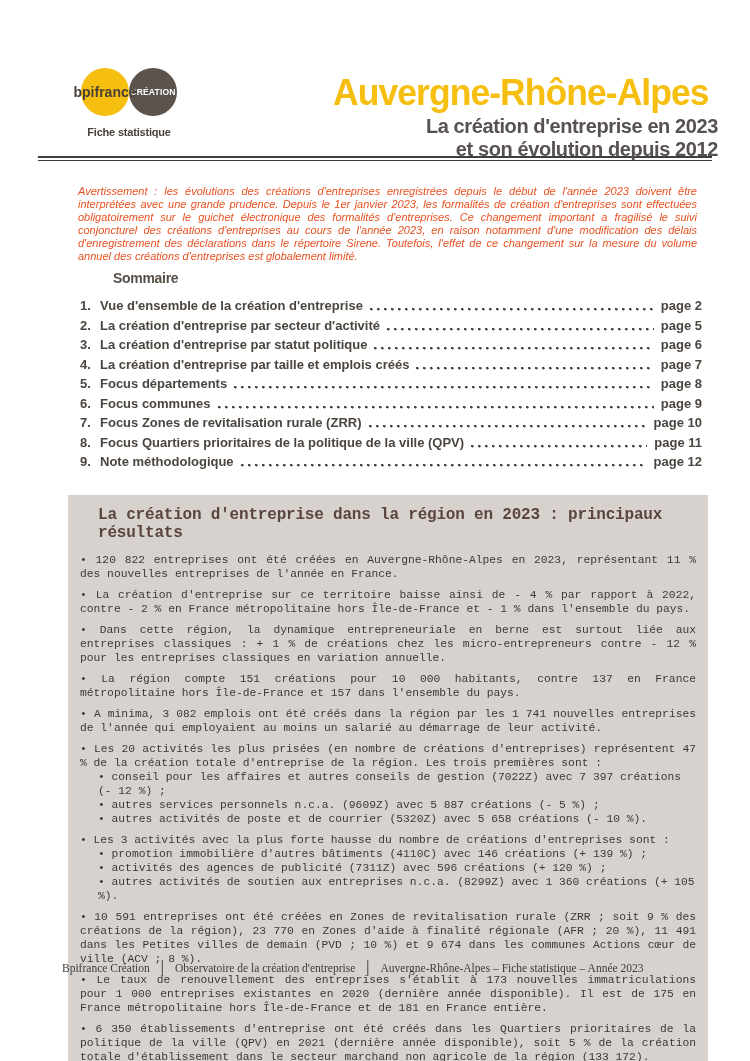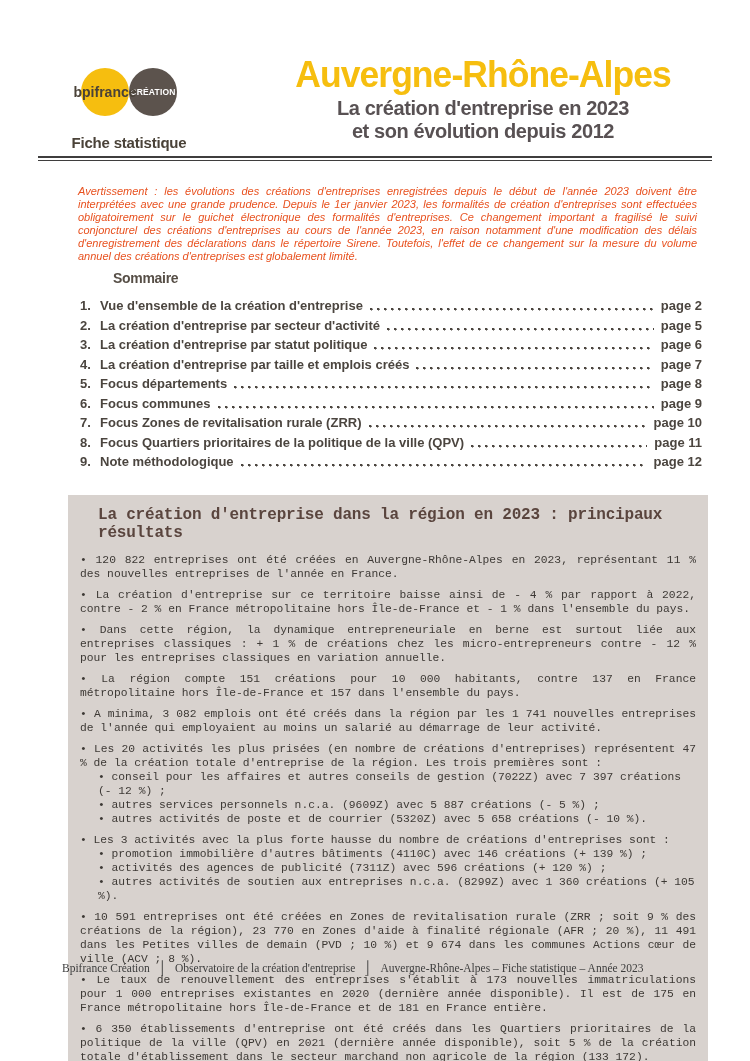--- a/index.html
+++ b/index.html
@@ -6,23 +6,23 @@
   body { width:750px; height:1061px; font-family:"Liberation Sans", sans-serif; }
   .page { position:relative; width:750px; height:1061px; background:#fff; overflow:hidden; }
 
   
   header { position:relative; height:156px; }
   .logo-block { position:absolute; left:62px; top:68px; width:134px; text-align:center; }
   .circles { display:flex; justify-content:center; align-items:center; }
   .circle { width:48px; height:48px; border-radius:50%; display:flex; align-items:center; justify-content:center; font-weight:bold; }
   .circle.yellow { background:var(--brand-yellow,#F6BE0F); color:#4a4238; font-size:14px; z-index:1; }
   .circle.dark { background:var(--brand-dark,#5C534D); color:#ffffff; font-size:8.5px; letter-spacing:.2px; }
-  .logo-caption { margin-top:18px; font-size:15px; font-weight:bold; color:#4a4238; letter-spacing:-0.2px; }
-
-  .title-block { position:absolute; left:248px; top:56px; width:470px; text-align:center; }
+  .logo-caption { margin-top:10px; font-size:11px; font-weight:bold; color:#4a4238; letter-spacing:-0.2px; }
+
+  .title-block { position:absolute; left:248px; top:74px; width:470px; text-align:right; }
   .region-title { margin:0; font-size:37px; line-height:1; font-weight:bold; color:var(--brand-yellow,#F6BE0F); letter-spacing:-1px; transform:scaleX(.96); }
   .subtitle { margin:4px 0 0; font-size:20px; line-height:1.1; font-weight:bold; color:#585153; letter-spacing:-0.4px; }
   .subtitle + .subtitle { margin-top:1px; }
 
   .rule { margin:0 38px; border:0; border-top:2px solid #3f3e3e; border-bottom:1px solid #3f3e3e; height:2px; }
 
   
   .warning { margin:24px 53px 0 78px; font-size:11px; line-height:13px; font-style:italic; text-align:justify; color:var(--warning-red,#E8511F); }
 
   

